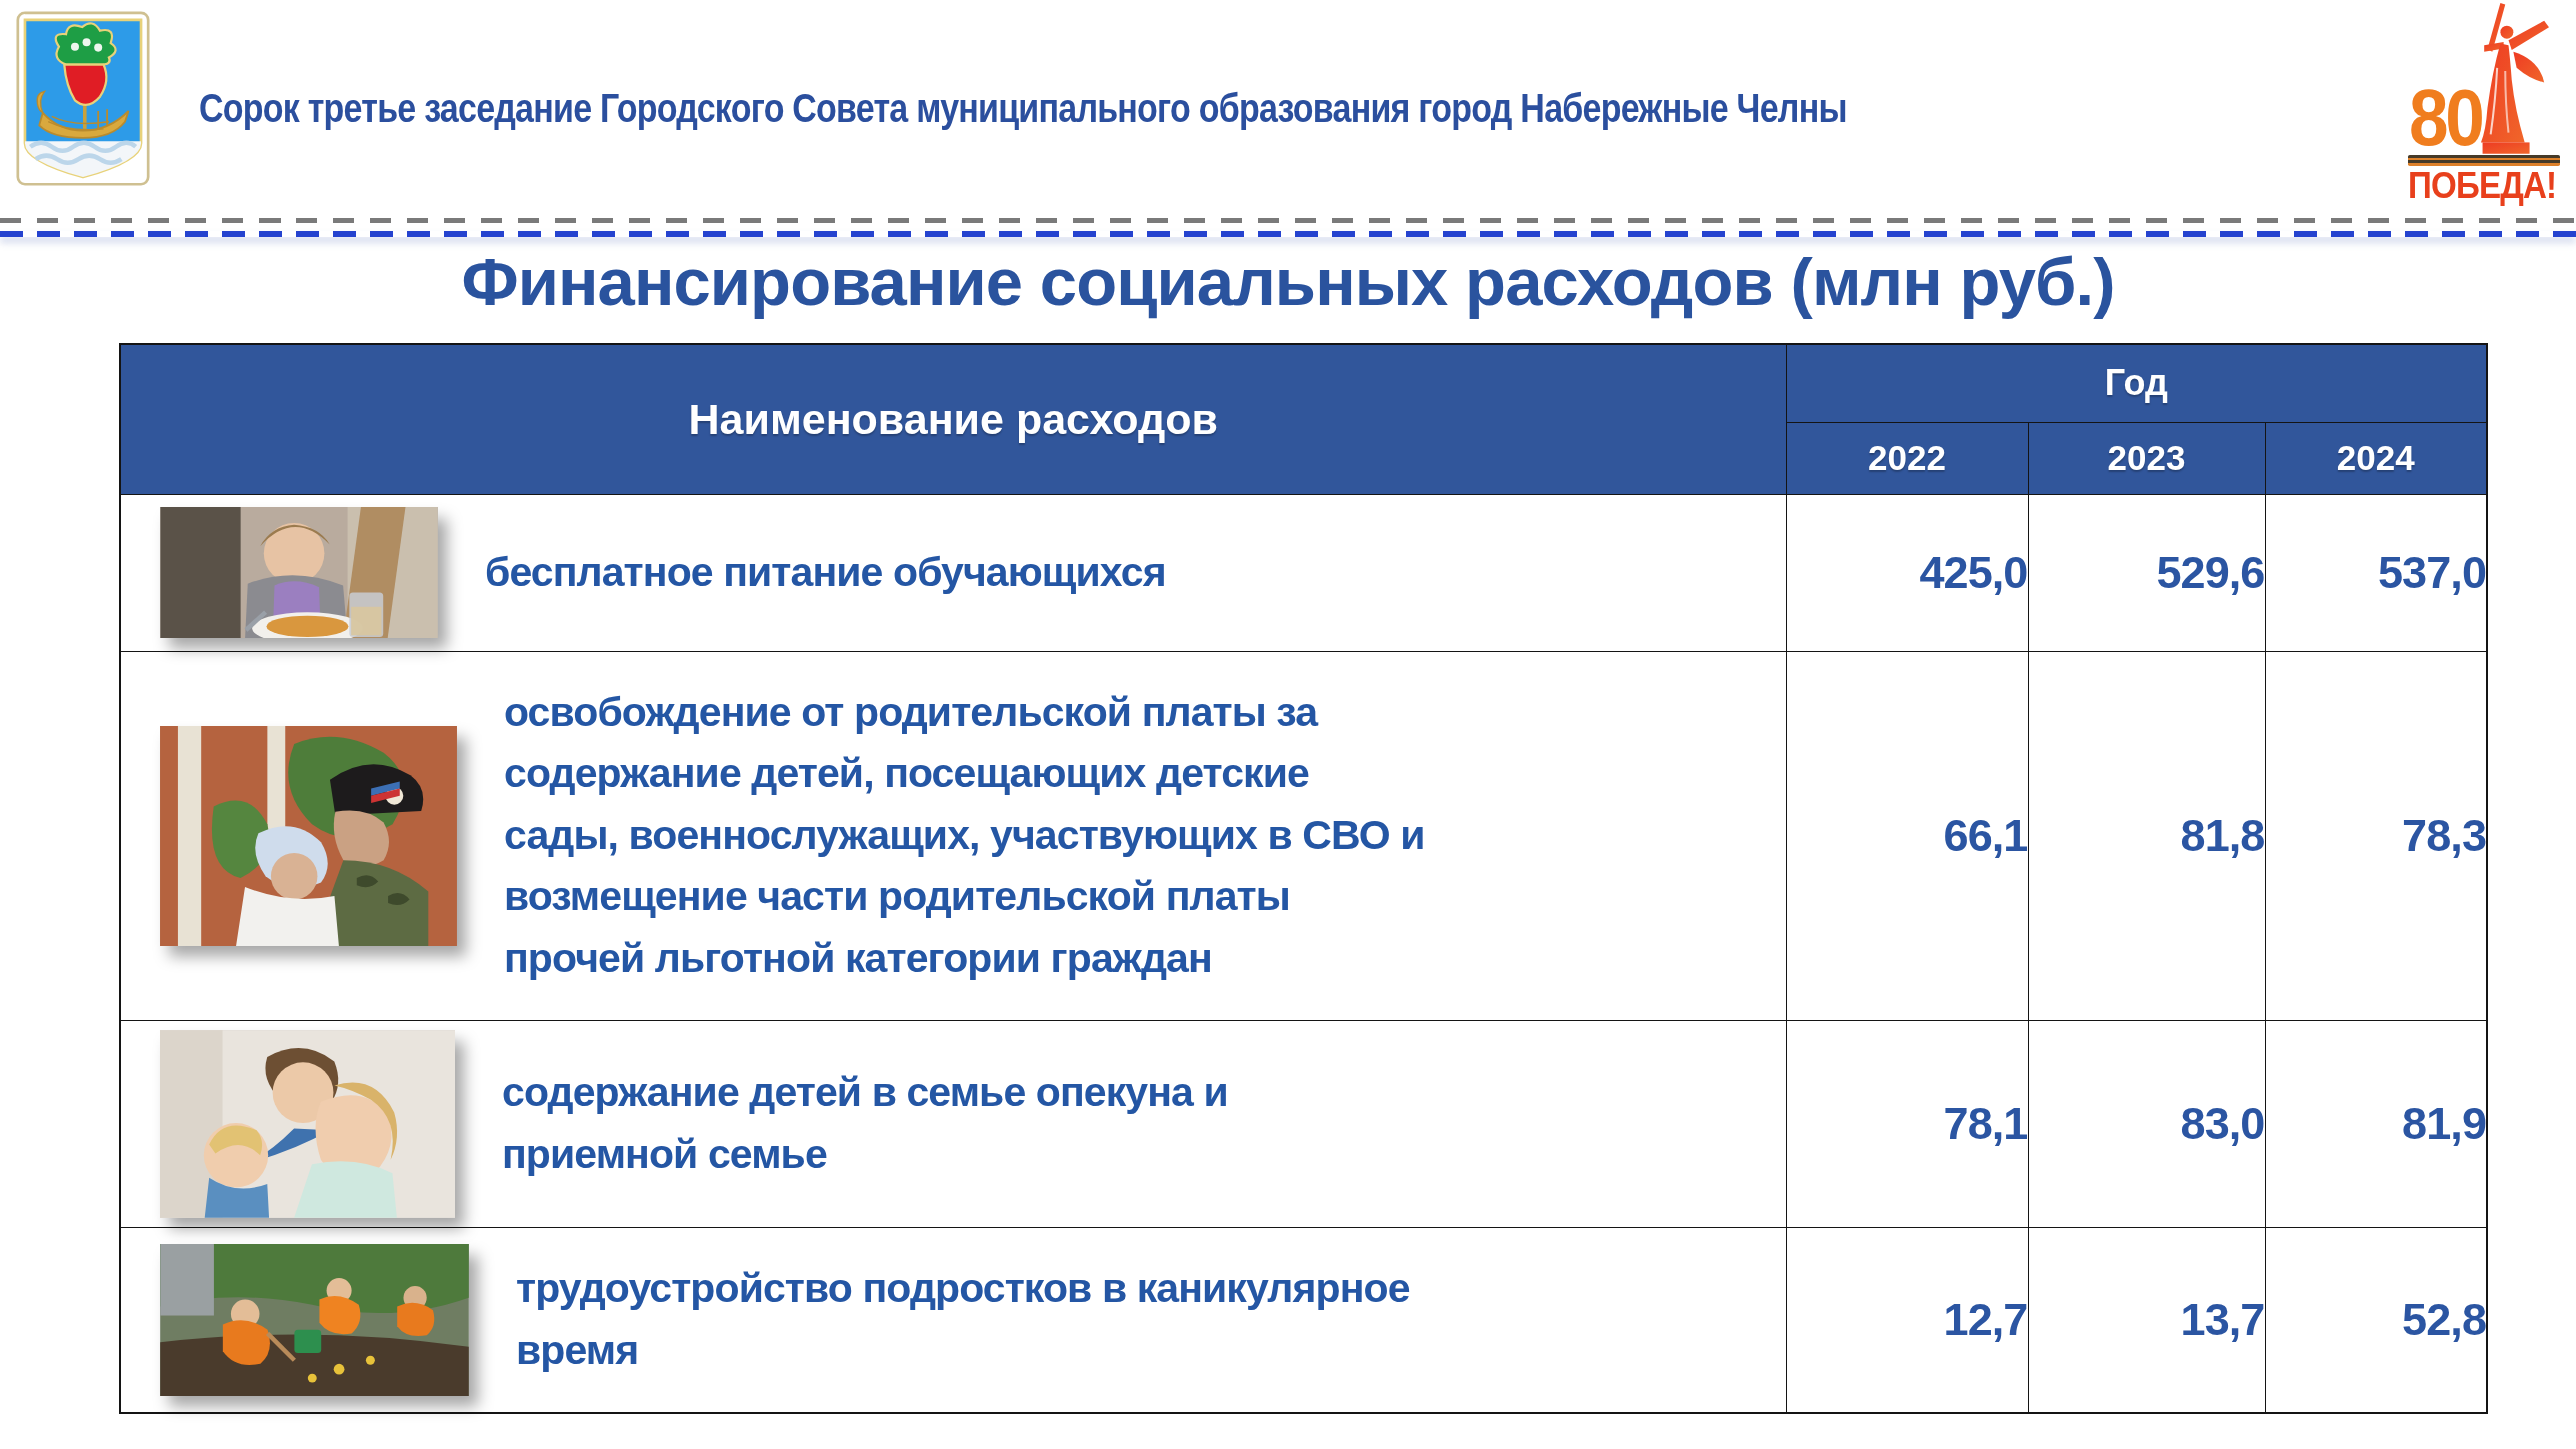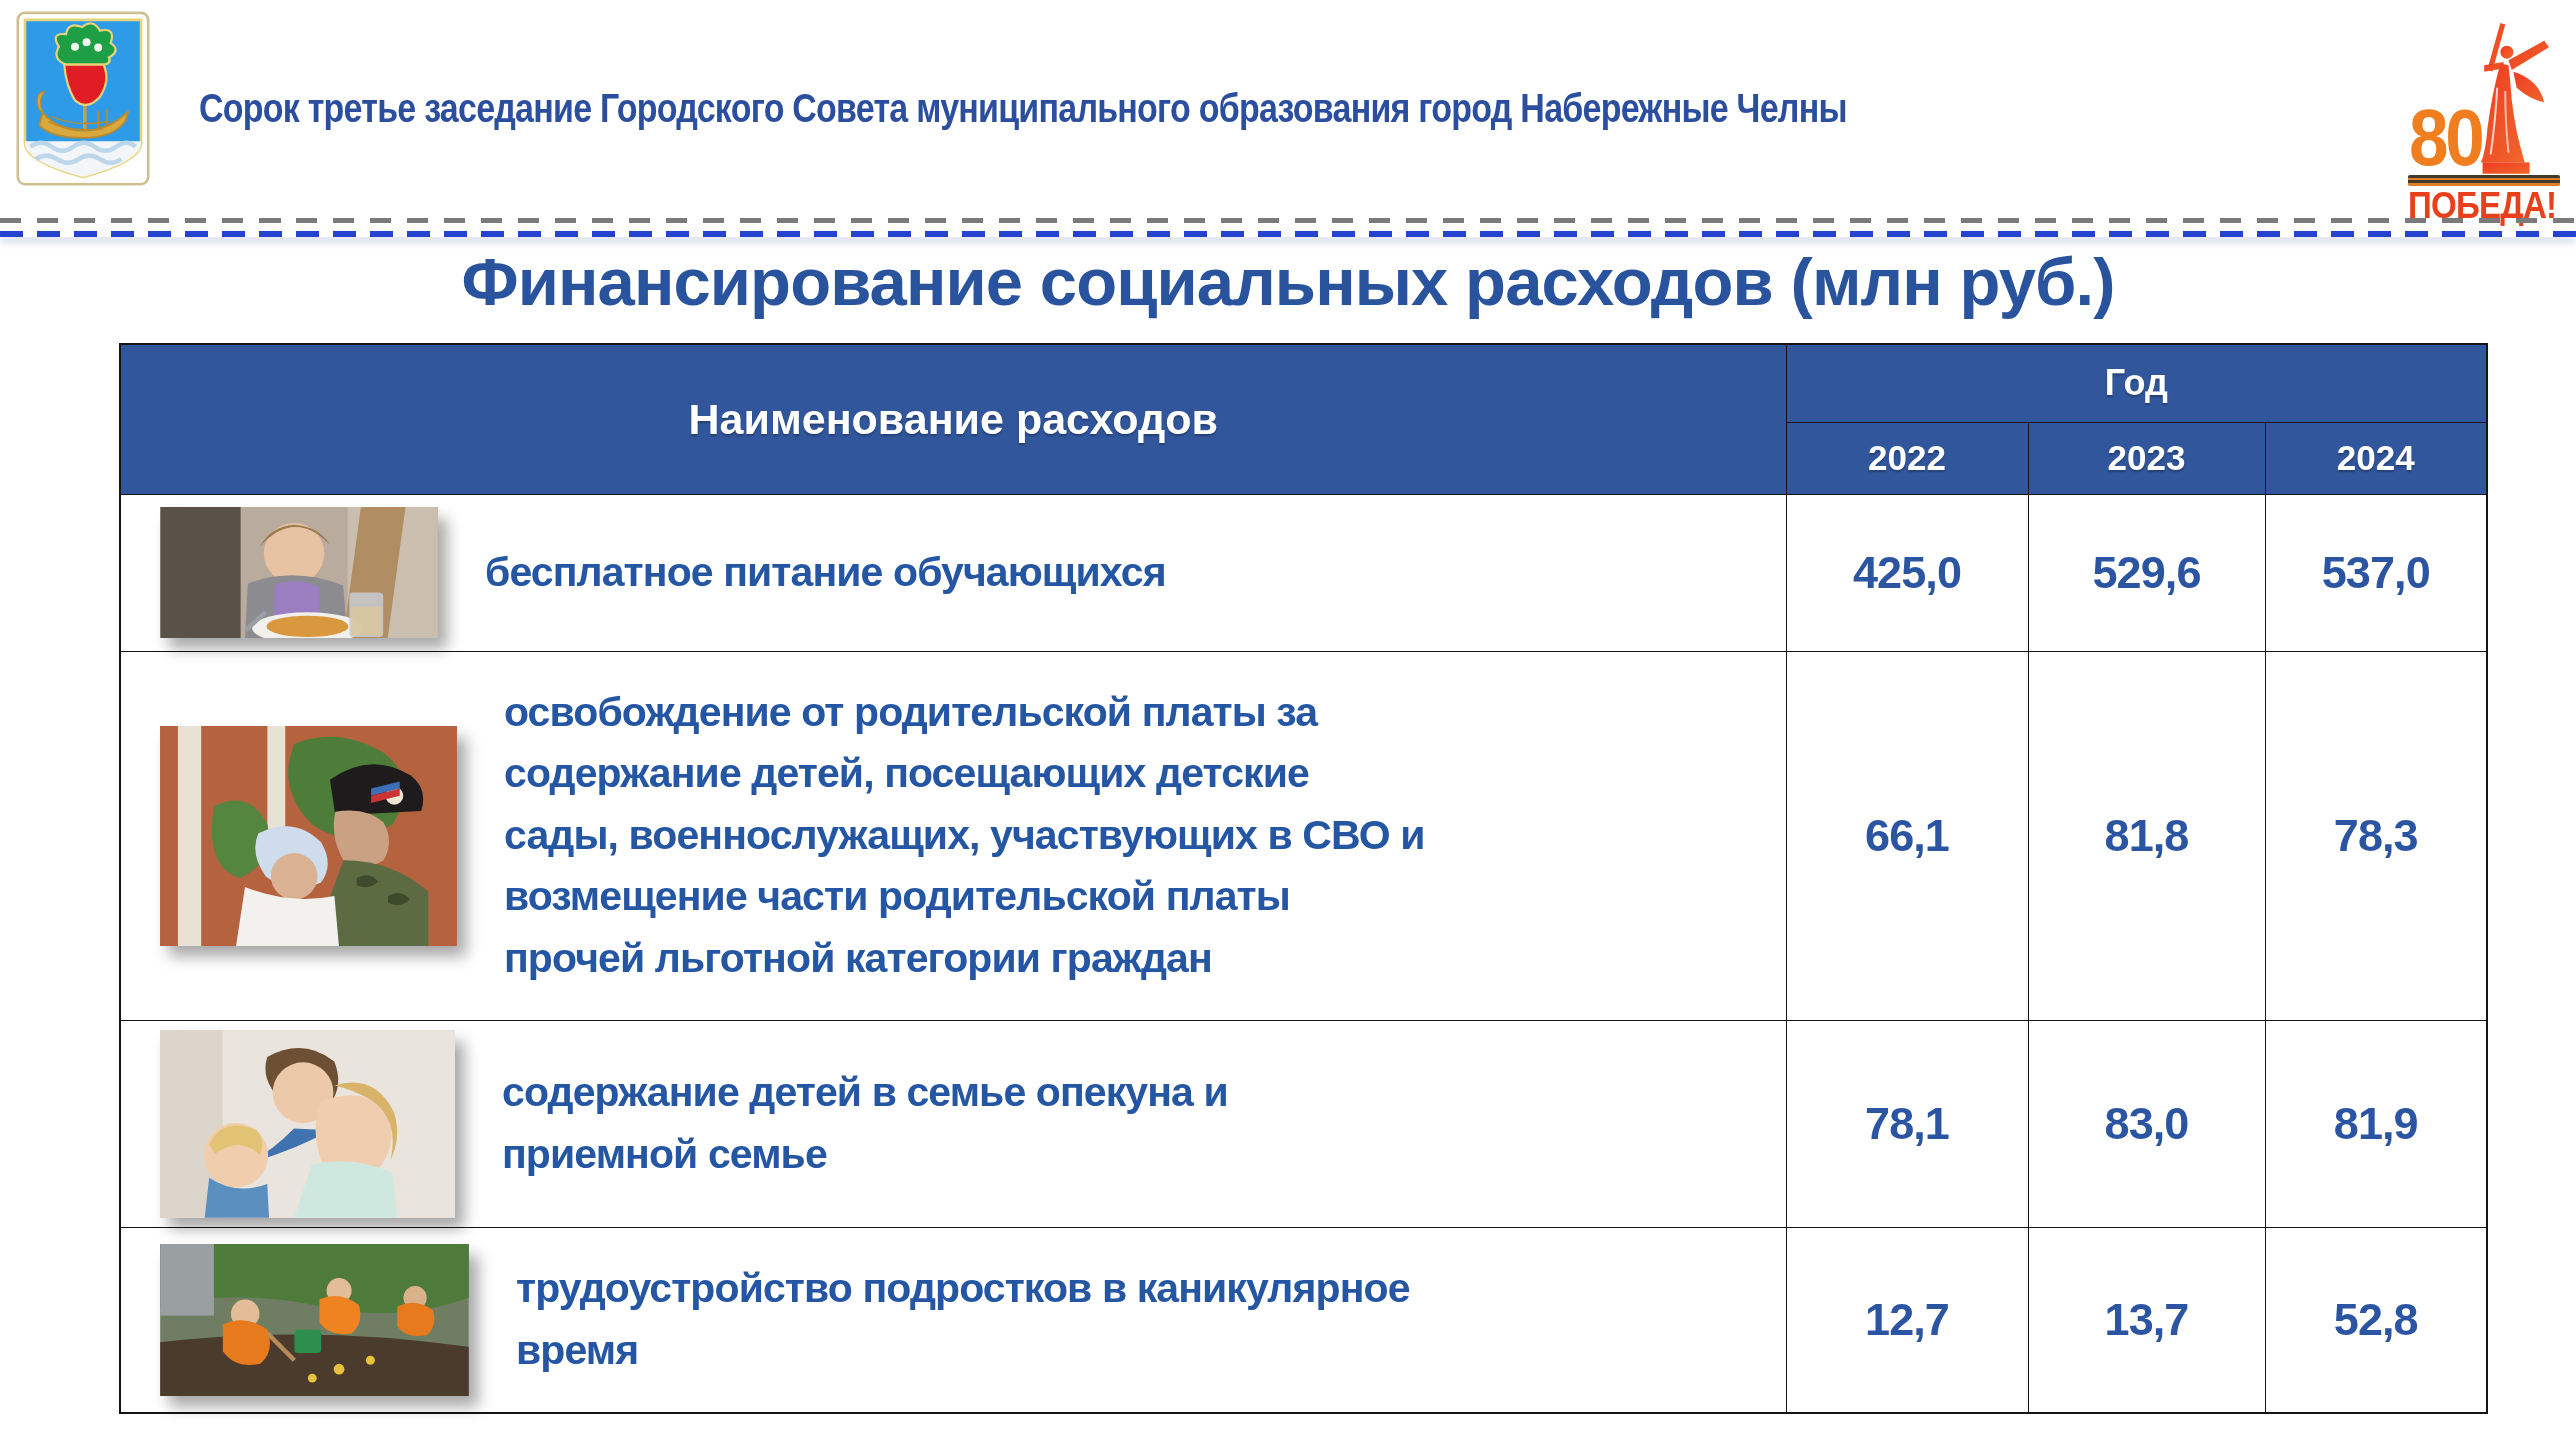--- a/index.html
+++ b/index.html
@@ -9,21 +9,21 @@
     position:relative; width:2576px; height:1449px; background:#ffffff;
     overflow:hidden; margin:0 auto;
   }
   
   .emblem{ position:absolute; left:16px; top:10.7px; width:134px; height:175px; }
   .session-title{
     position:absolute; left:199px; top:86px; width:2147px;
     font-size:40px; font-weight:bold; color:#2b4f9e; white-space:nowrap;
     transform:scaleX(.85); transform-origin:0 50%; letter-spacing:-0.9px;
   }
-  .victory-logo{ position:absolute; left:2404px; top:23px; width:166px; height:213px;text-decoration:underline; }
+  .victory-logo{ position:absolute; left:2404px; top:3px; width:166px; height:213px;text-decoration:underline; }
   .victory-logo svg.statue{ position:absolute; right:5.4px; top:0; width:113px; height:154px; }
   .v80{
     position:absolute; left:5.4px; bottom:59px; font-size:79px; line-height:1;
     font-weight:bold; color:#f07d1e; letter-spacing:-3.6px; transform:scaleX(.9);
     transform-origin:0 100%;
   }
   .vribbon{
     position:absolute; left:3.6px; bottom:50px; width:152px; height:10.7px;
     background:repeating-linear-gradient(180deg,#453a28 0 2.7px,#dd8029 2.7px 5.4px);
     border-radius:1.8px;
@@ -64,21 +64,21 @@
   .photo{
     flex:0 0 auto; margin-left:39px; margin-right:47px;
     box-shadow:9px 10.7px 14.3px rgba(0,0,0,.35); background:#ccc; overflow:hidden;
   }
   .photo svg{ display:block; }
   .rowname{
     flex:1 1 auto; font-size:41px; font-weight:bold; color:#2456a4;
     line-height:1.5; letter-spacing:-0.9px; white-space:pre-line;
   }
   td.val{
-    text-align:center; vertical-align:middle;
+    text-align:right; vertical-align:middle;
     font-size:45px; font-weight:bold; color:#2b55a2; letter-spacing:-0.9px;
   }
   tr.r1{ height:157px; } tr.r2{ height:369px; } tr.r3{ height:206px; } tr.r4{ height:186px;border-radius:20px; }
 </style>
 </head>
 <body>
 
 <div class="slide">
 
   <div class="emblem">

